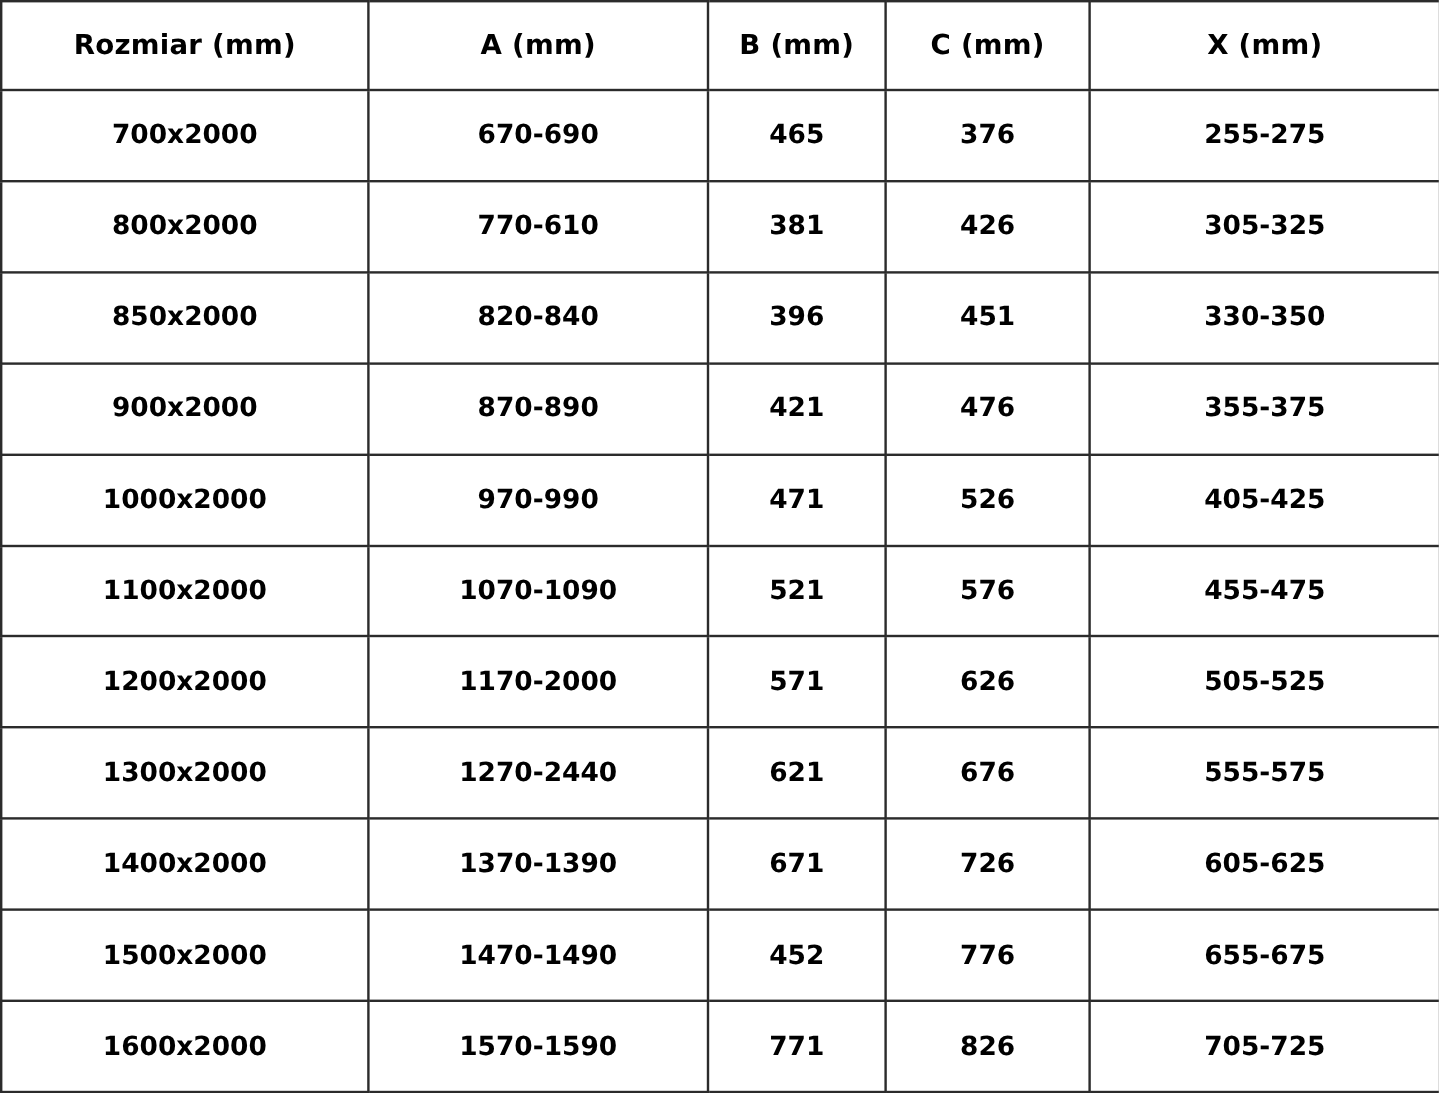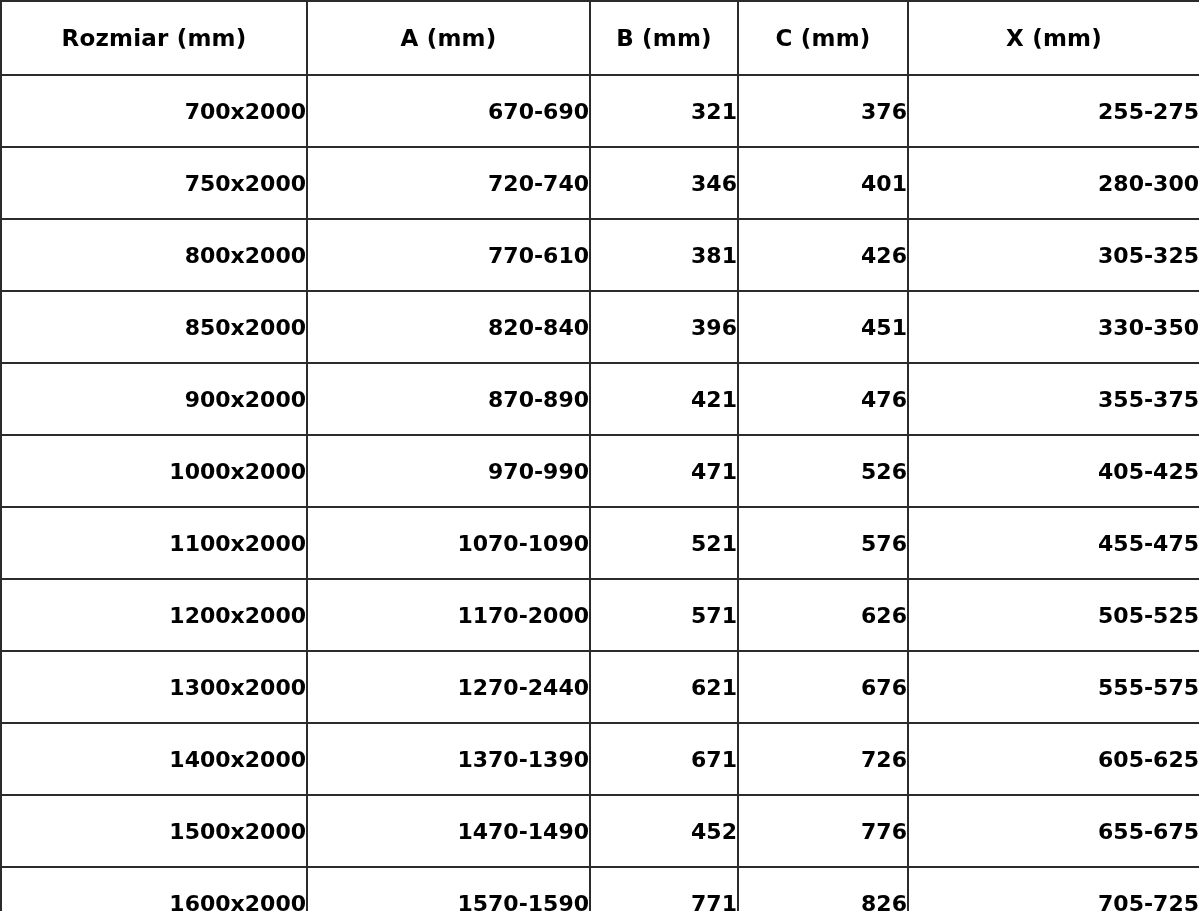--- a/index.html
+++ b/index.html
@@ -42,21 +42,20 @@
   col.c4 { width: 292px; }
 
   table.dim-table thead th {
     font-size: 23px;
     height: 72px;
     letter-spacing: 0.2px;
   }
   table.dim-table tbody td {
     font-size: 22px;
     height: 70px;
-    text-align: right;
   }
   
   table.dim-table tr > *:first-child { border-left: 2px solid #2b2b2b; }
   table.dim-table tr > *:last-child  { border-right: 2px solid #2b2b2b; }
 </style>
 </head>
 <body>
 
 <div class="sheet">
   <table class="dim-table">
@@ -73,30 +72,23 @@
         <th>A (mm)</th>
         <th>B (mm)</th>
         <th>C (mm)</th>
         <th>X (mm)</th>
       </tr>
     </thead>
     <tbody>
       <tr>
         <td>700x2000</td>
         <td>670-690</td>
-        <td>321</td>
+        <td>465</td>
         <td>376</td>
         <td>255-275</td>
-      </tr>
-      <tr>
-        <td>750x2000</td>
-        <td>720-740</td>
-        <td>346</td>
-        <td>401</td>
-        <td>280-300</td>
       </tr>
       <tr>
         <td>800x2000</td>
         <td>770-610</td>
         <td>381</td>
         <td>426</td>
         <td>305-325</td>
       </tr>
       <tr>
         <td>850x2000</td>

